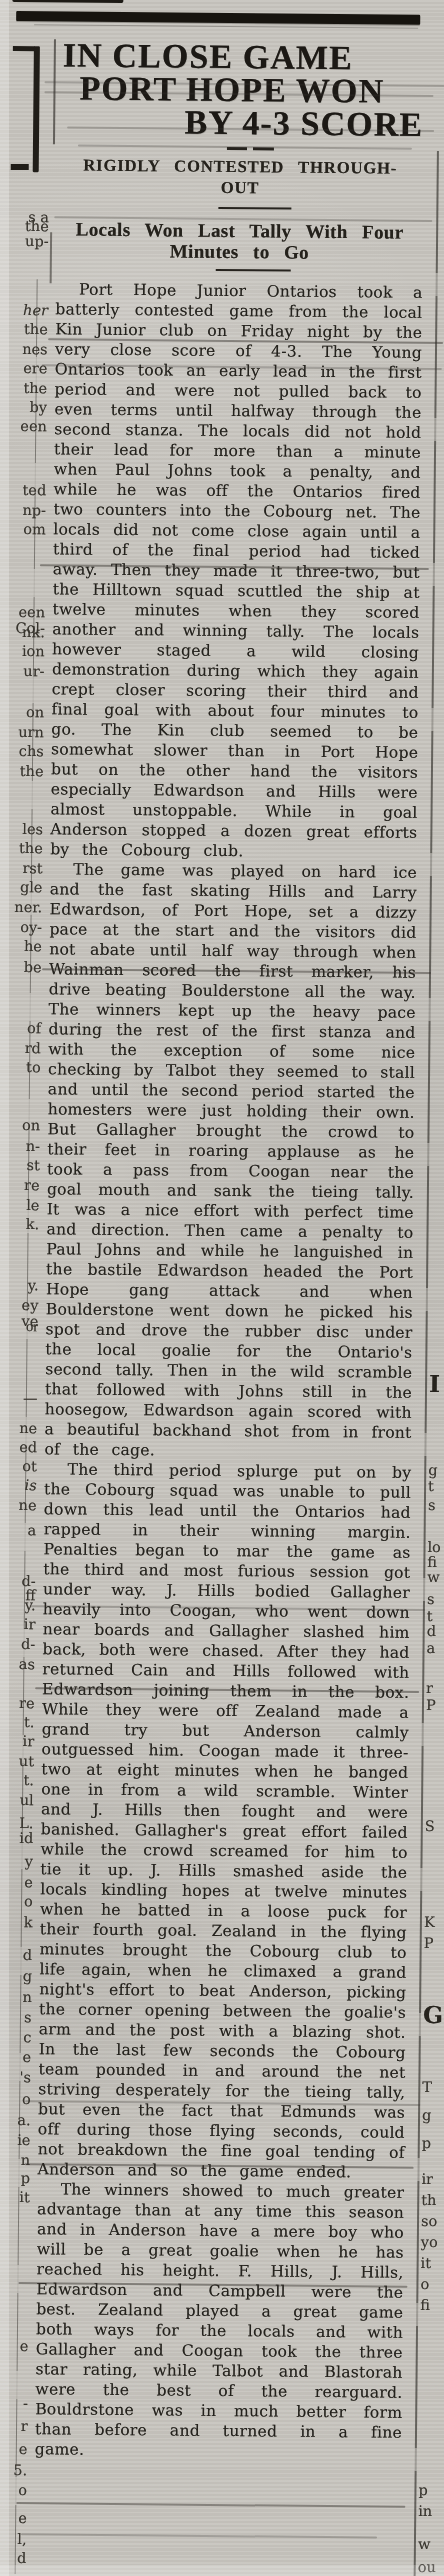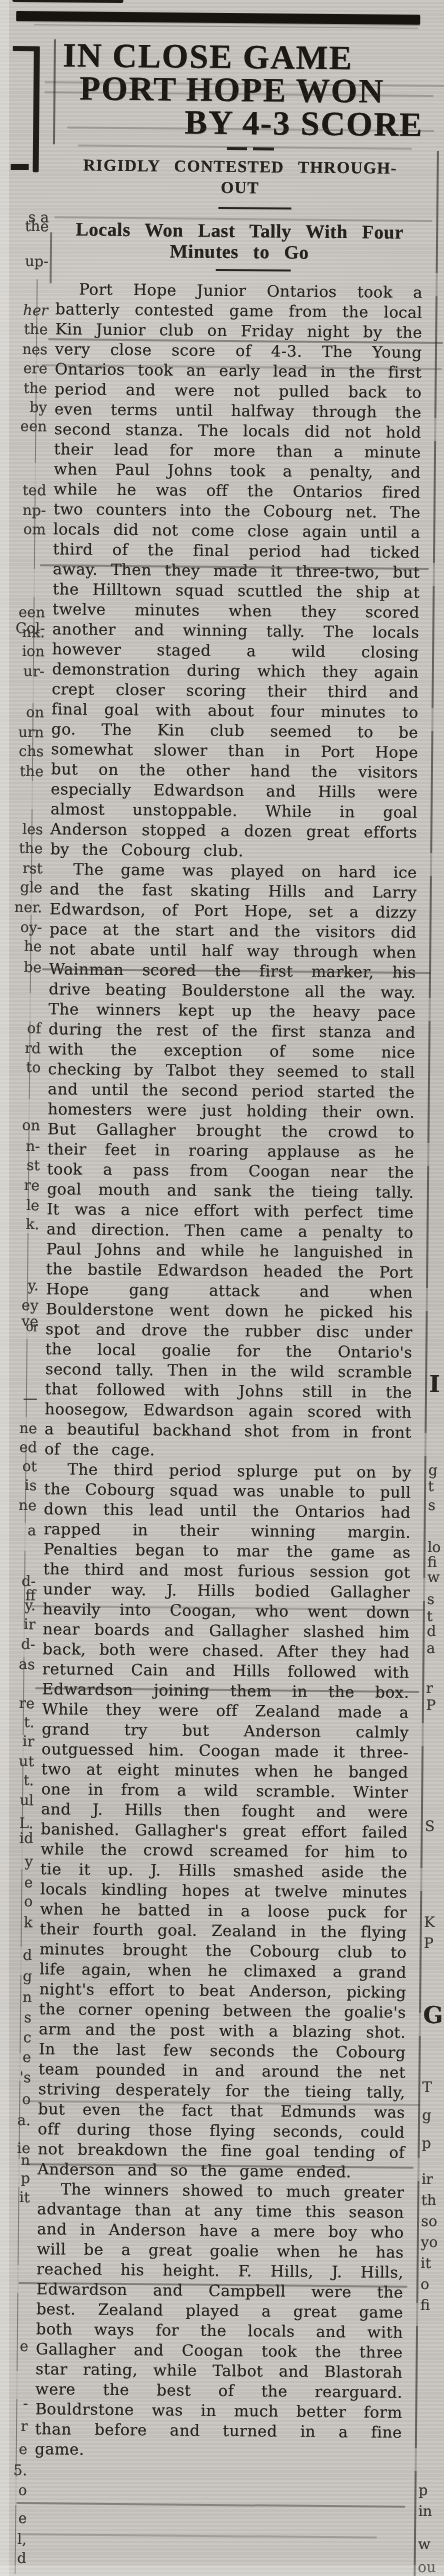--- a/index.html
+++ b/index.html
@@ -98,21 +98,21 @@
     <div class="body-col" id="body-col">
         <p>Port Hope Junior Ontarios took a batterly contested game from the local Kin Junior club on Friday night by the very close score of 4-3. The Young Ontarios took an early lead in the first period and were not pulled back to even terms until halfway through the second stanza. The locals did not hold their lead for more than a minute when Paul Johns took a penalty, and while he was off the Ontarios fired two counters into the Cobourg net. The locals did not come close again until a third of the final period had ticked away. Then they made it three-two, but the Hilltown squad scuttled the ship at twelve minutes when they scored another and winning tally. The locals however staged a wild closing demonstration during which they again crept closer scoring their third and final goal with about four minutes to go. The Kin club seemed to be somewhat slower than in Port Hope but on the other hand the visitors especially Edwardson and Hills were almost unstoppable. While in goal Anderson stopped a dozen great efforts by the Cobourg club.</p>
         <p>The game was played on hard ice and the fast skating Hills and Larry Edwardson, of Port Hope, set a dizzy pace at the start and the visitors did not abate until half way through when Wainman scored the first marker, his drive beating Boulderstone all the way. The winners kept up the heavy pace during the rest of the first stanza and with the exception of some nice checking by Talbot they seemed to stall and until the second period started the homesters were just holding their own. But Gallagher brought the crowd to their feet in roaring applause as he took a pass from Coogan near the goal mouth and sank the tieing tally. It was a nice effort with perfect time and direction. Then came a penalty to Paul Johns and while he languished in the bastile Edwardson headed the Port Hope gang attack and when Boulderstone went down he picked his spot and drove the rubber disc under the local goalie for the Ontario's second tally. Then in the wild scramble that followed with Johns still in the hoosegow, Edwardson again scored with a beautiful backhand shot from in front of the cage.</p>
         <p>The third period splurge put on by the Cobourg squad was unable to pull down this lead until the Ontarios had rapped in their winning margin. Penalties began to mar the game as the third and most furious session got under way. J. Hills bodied Gallagher heavily into Coogan, who went down near boards and Gallagher slashed him back, both were chased. After they had returned Cain and Hills followed with Edwardson joining them in the box. While they were off Zealand made a grand try but Anderson calmly outguessed him. Coogan made it three-two at eight minutes when he banged one in from a wild scramble. Winter and J. Hills then fought and were banished. Gallagher's great effort failed while the crowd screamed for him to tie it up. J. Hills smashed aside the locals kindling hopes at twelve minutes when he batted in a loose puck for their fourth goal. Zealand in the flying minutes brought the Cobourg club to life again, when he climaxed a grand night's effort to beat Anderson, picking the corner opening between the goalie's arm and the post with a blazing shot. In the last few seconds the Cobourg team pounded in and around the net striving desperately for the tieing tally, but even the fact that Edmunds was off during those flying seconds, could not breakdown the fine goal tending of Anderson and so the game ended.</p>
         <p>The winners showed to much greater advantage than at any time this season and in Anderson have a mere boy who will be a great goalie when he has reached his height. F. Hills, J. Hills, Edwardson and Campbell were the best. Zealand played a great game both ways for the locals and with Gallagher and Coogan took the three star rating, while Talbot and Blastorah were the best of the rearguard. Bouldrstone was in much better form than before and turned in a fine game.</p>
       </div>
 
     <div class="frag-rail-left" id="frag-left">
         <span class="frag" style="top: 212px;">s a</span>
         <span class="frag" style="top: 221px;">the</span>
-        <span class="frag" style="top: 256px;">up-</span>
+        <span class="frag" style="top: 236px;">up-</span>
         <span class="frag" style="top: 305px; font-style: italic;">her</span>
         <span class="frag" style="top: 324px;">the</span>
         <span class="frag" style="top: 344px;">nes</span>
         <span class="frag" style="top: 363px;">ere</span>
         <span class="frag" style="top: 383px;">the</span>
         <span class="frag" style="top: 402px;">by</span>
         <span class="frag" style="top: 421px;">een</span>
         <span class="frag" style="top: 485px;">ted</span>
         <span class="frag" style="top: 505px;">np-</span>
         <span class="frag" style="top: 524px;">om</span>
@@ -143,21 +143,21 @@
         <span class="frag" style="top: 1200px;">le</span>
         <span class="frag" style="top: 1219px;">k.</span>
         <span class="frag" style="top: 1280px;">y.</span>
         <span class="frag" style="top: 1300px;">ey</span>
         <span class="frag" style="top: 1321px; font-family: Liberation Serif, serif;">or</span>
         <span class="frag" style="top: 1316px;">ve</span>
         <span class="frag" style="top: 1393px;">—</span>
         <span class="frag" style="top: 1423px;">ne</span>
         <span class="frag" style="top: 1442px;">ed</span>
         <span class="frag" style="top: 1461px;">ot</span>
-        <span class="frag" style="top: 1480px;">is</span>
+        <span class="frag" style="top: 1480px; font-style: italic;">is</span>
         <span class="frag" style="top: 1500px;">ne</span>
         <span class="frag" style="top: 1525px;">a</span>
         <span class="frag" style="top: 1590px;">ff</span>
         <span class="frag" style="top: 1576px;">d-</span>
         <span class="frag" style="top: 1600px;">y.</span>
         <span class="frag" style="top: 1619px;">ir</span>
         <span class="frag" style="top: 1639px;">d-</span>
         <span class="frag" style="top: 1659px;">as</span>
         <span class="frag" style="top: 1698px;">re</span>
         <span class="frag" style="top: 1717px;">t.</span>
@@ -173,21 +173,21 @@
         <span class="frag" style="top: 1917px;">k</span>
         <span class="frag" style="top: 1950px;">d</span>
         <span class="frag" style="top: 1971px;">g</span>
         <span class="frag" style="top: 1992px;">n</span>
         <span class="frag" style="top: 2012px;">s</span>
         <span class="frag" style="top: 2032px;">c</span>
         <span class="frag" style="top: 2052px;">e</span>
         <span class="frag" style="top: 2072px;">'s</span>
         <span class="frag" style="top: 2094px;">o</span>
         <span class="frag" style="top: 2115px;">a.</span>
-        <span class="frag" style="top: 2135px; margin-top: 8px;">ie</span>
+        <span class="frag" style="top: 2135px;">ie</span>
         <span class="frag" style="top: 2155px;">n</span>
         <span class="frag" style="top: 2173px;">p</span>
         <span class="frag" style="top: 2192px;">it</span>
         <span class="frag" style="top: 2341px;">e</span>
         <span class="frag" style="top: 2398px;">-</span>
         <span class="frag" style="top: 2421px;">r</span>
         <span class="frag" style="top: 2444px;">e</span>
         <span class="frag" style="top: 2465px;">5.</span>
         <span class="frag" style="top: 2485px;">o</span>
         <span class="frag" style="top: 2513px;">e</span>

